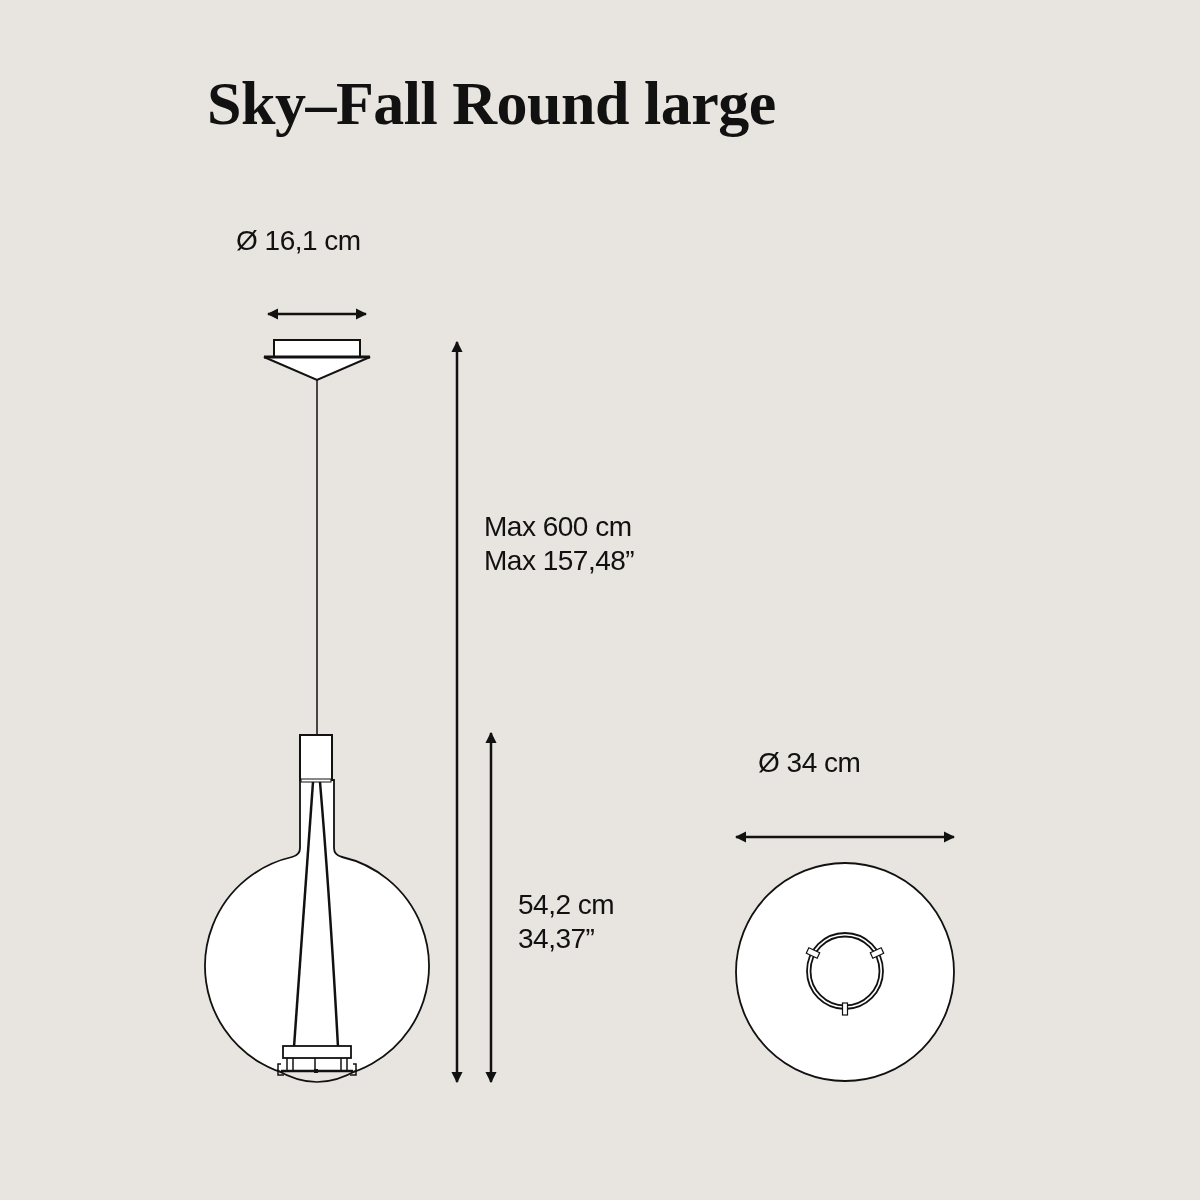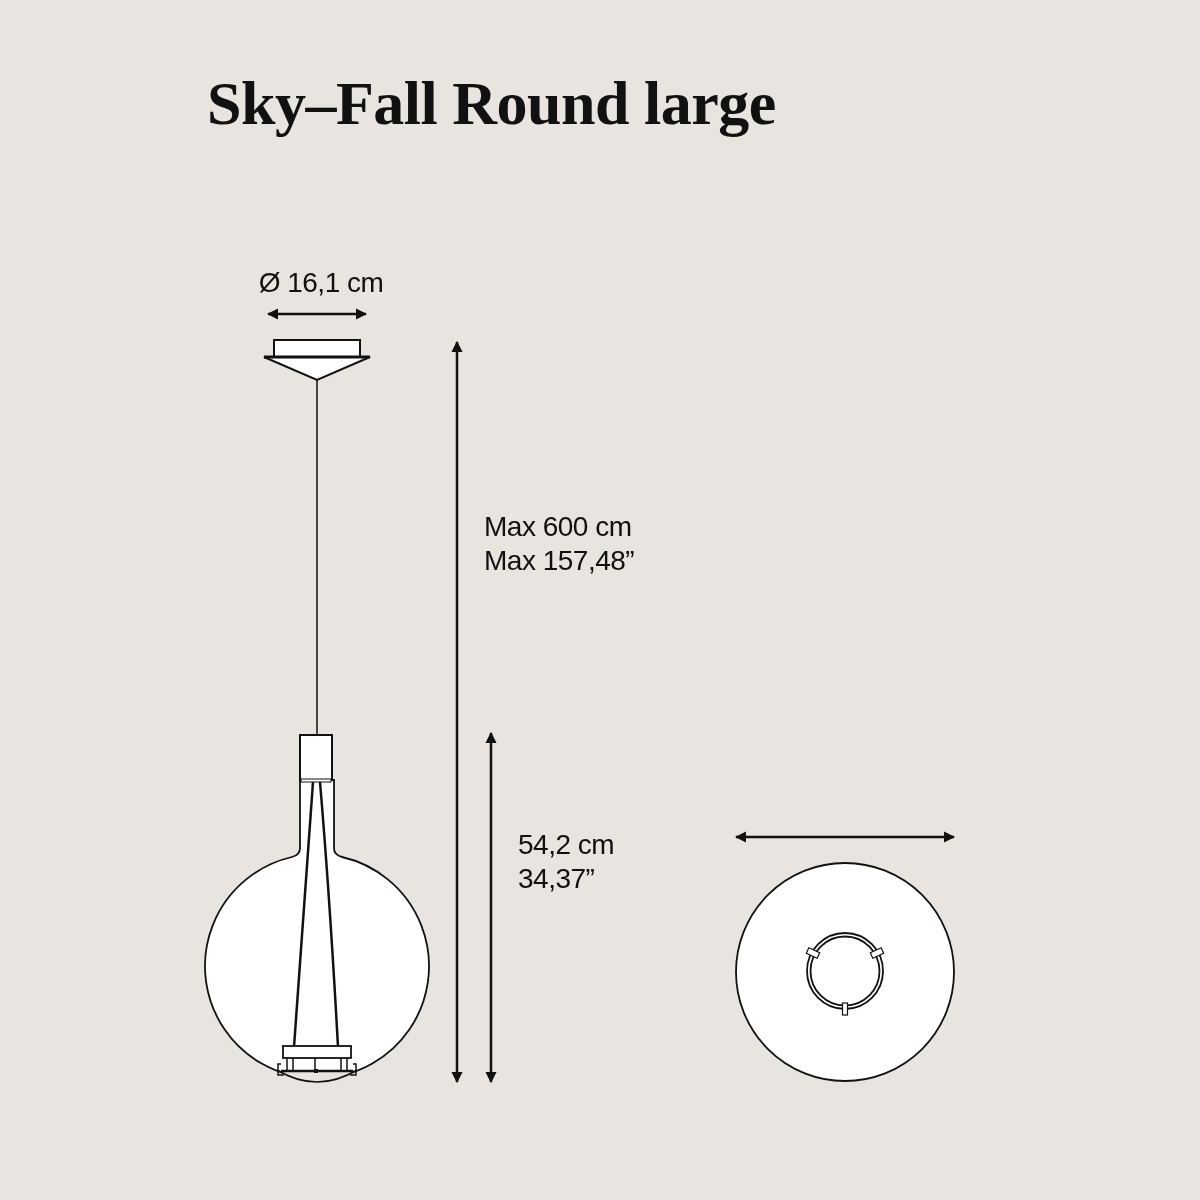--- a/index.html
+++ b/index.html
@@ -23,43 +23,44 @@
     font-weight: bold;
   }
   .label {
     position: absolute;
     font-size: 28px;
     line-height: 34px;
     letter-spacing: -0.5px;
     white-space: nowrap;
   }
   .label div { display: block; }
-  .center { text-align: center; margin-top: 42px; }
+  .center { text-align: left; }
   svg.drawing { position: absolute; left: 0; top: 0; }
 </style>
 </head>
 <body>
 
 <div class="title">Sky–Fall Round large</div>
 
 <div class="label center" style="left:236px; top:224px; width:170px;">
   <div>Ø 16,1 cm</div>
 </div>
 
 <div class="label" style="left:484px; top:510px;">
   <div>Max 600 cm</div>
   <div>Max 157,48”</div>
 </div>
 
-<div class="label" style="left:518px; top:828px;">
+<div class="label" style="left:518px; top:888px;">
   <div>54,2 cm</div>
   <div>34,37”</div>
 </div>
 
 <div class="label center" style="left:758px; top:746px; width:170px;">
+  <div>Ø 34 cm</div>
 </div>
 
 <svg class="drawing" width="1200" height="1200" viewBox="0 0 1200 1200">
   <defs>
     <marker id="ah" viewBox="0 0 10 10" refX="9" refY="5" markerWidth="4.5" markerHeight="4.5" orient="auto-start-reverse">
       <path d="M0,0 L10,5 L0,10 z" fill="#111"></path>
     </marker>
   </defs>
 
   <g>

